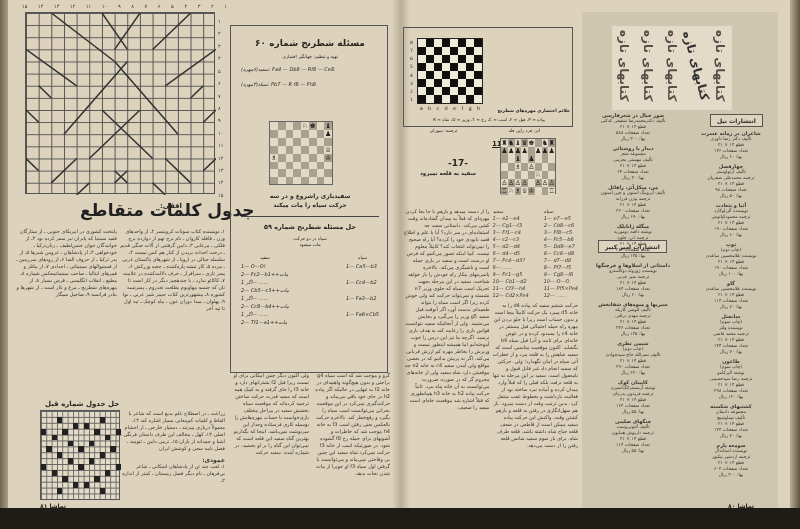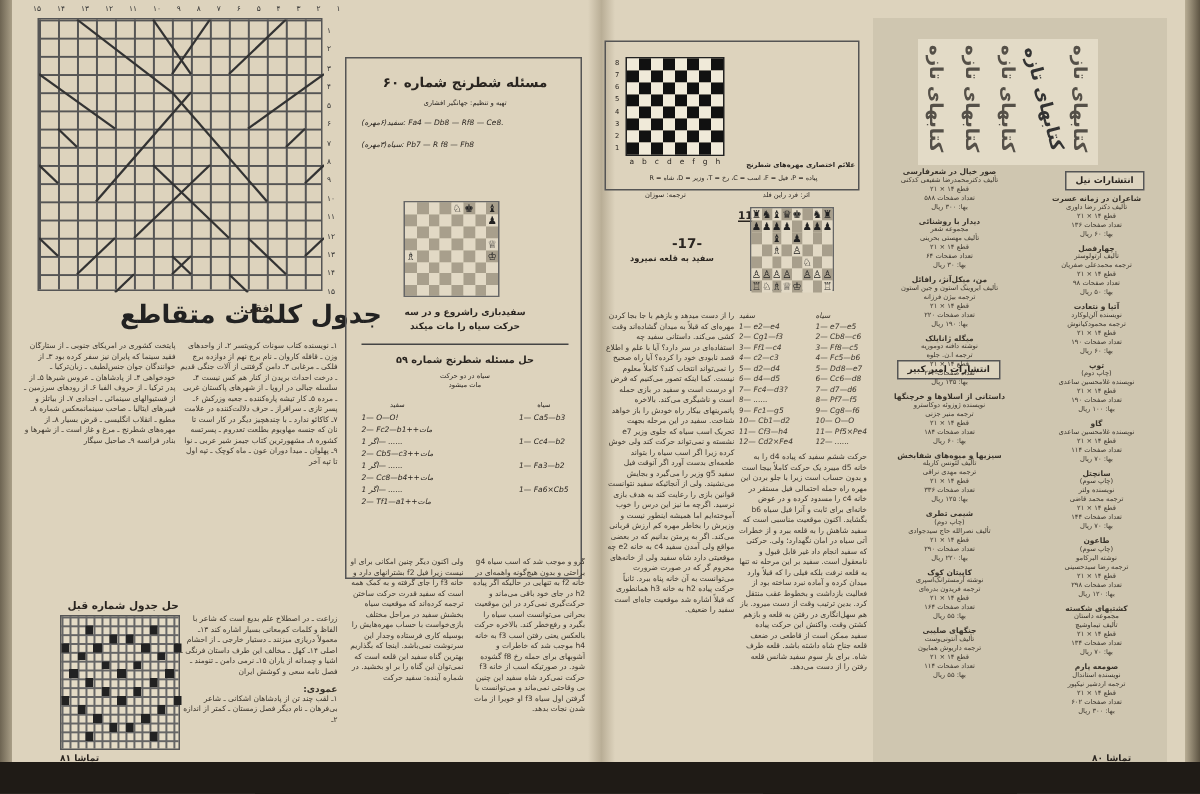--- a/index.html
+++ b/index.html
@@ -29,21 +29,21 @@
   .cw-col2 { position: absolute; left: 12px; top: 228px; width: 105px; height: 150px; overflow: hidden; }
   .cw-prev-title { position: absolute; left: 45px; top: 400px; font-size: 7px; font-weight: bold; }
   .cw-solved { position: absolute; left: 40px; top: 410px; width: 80px; height: 90px;
     background-color:#e4dbc6;
     background-image: linear-gradient(#666 1px, transparent 1px), linear-gradient(90deg,#666 1px, transparent 1px);
     background-size: 5.33px 5.9px; border: 1px solid #555; }
   .cw-col3 { position: absolute; left: 120px; top: 410px; width: 105px; height: 90px; overflow: hidden; }
   .folio-left { position: absolute; left: 40px; top: 502px; font-size: 6px; font-weight: bold; }
 
   
-  .chess-box { position: absolute; left: 230px; top: 38px; width: 158px; height: 348px; border: 1px solid #555; }
+  .chess-box { position: absolute; left: 230px; top: 25px; width: 158px; height: 348px; border: 1px solid #555; }
   .cb-title { position: absolute; left: 10px; top: 12px; width: 138px; text-align: center; font-size: 9px; font-weight: bold; }
   .cb-author { position: absolute; left: 10px; top: 28px; width: 138px; text-align: center; font-size: 4.5px; }
   .cb-white { position: absolute; left: 10px; top: 40px; width: 138px; font-size: 5px; font-style: italic; }
   .cb-black { position: absolute; left: 10px; top: 55px; width: 138px; font-size: 5px; font-style: italic; }
   .board { display: grid; grid-template-columns: repeat(8, 1fr); grid-template-rows: repeat(8,1fr); border: 1px solid #666; }
   .board div { font-size: 7px; display:flex; align-items:center; justify-content:center; color:#222; }
   .board .d { background: #a89f8c; }
   .board .l { background: #e2d9c5; }
   .cb-board { position: absolute; left: 38px; top: 95px; width: 64px; height: 64px; }
   .cb-caption { position: absolute; left: 10px; top: 165px; width: 138px; text-align: center; font-size: 6px; line-height: 9px; font-weight: bold; }

